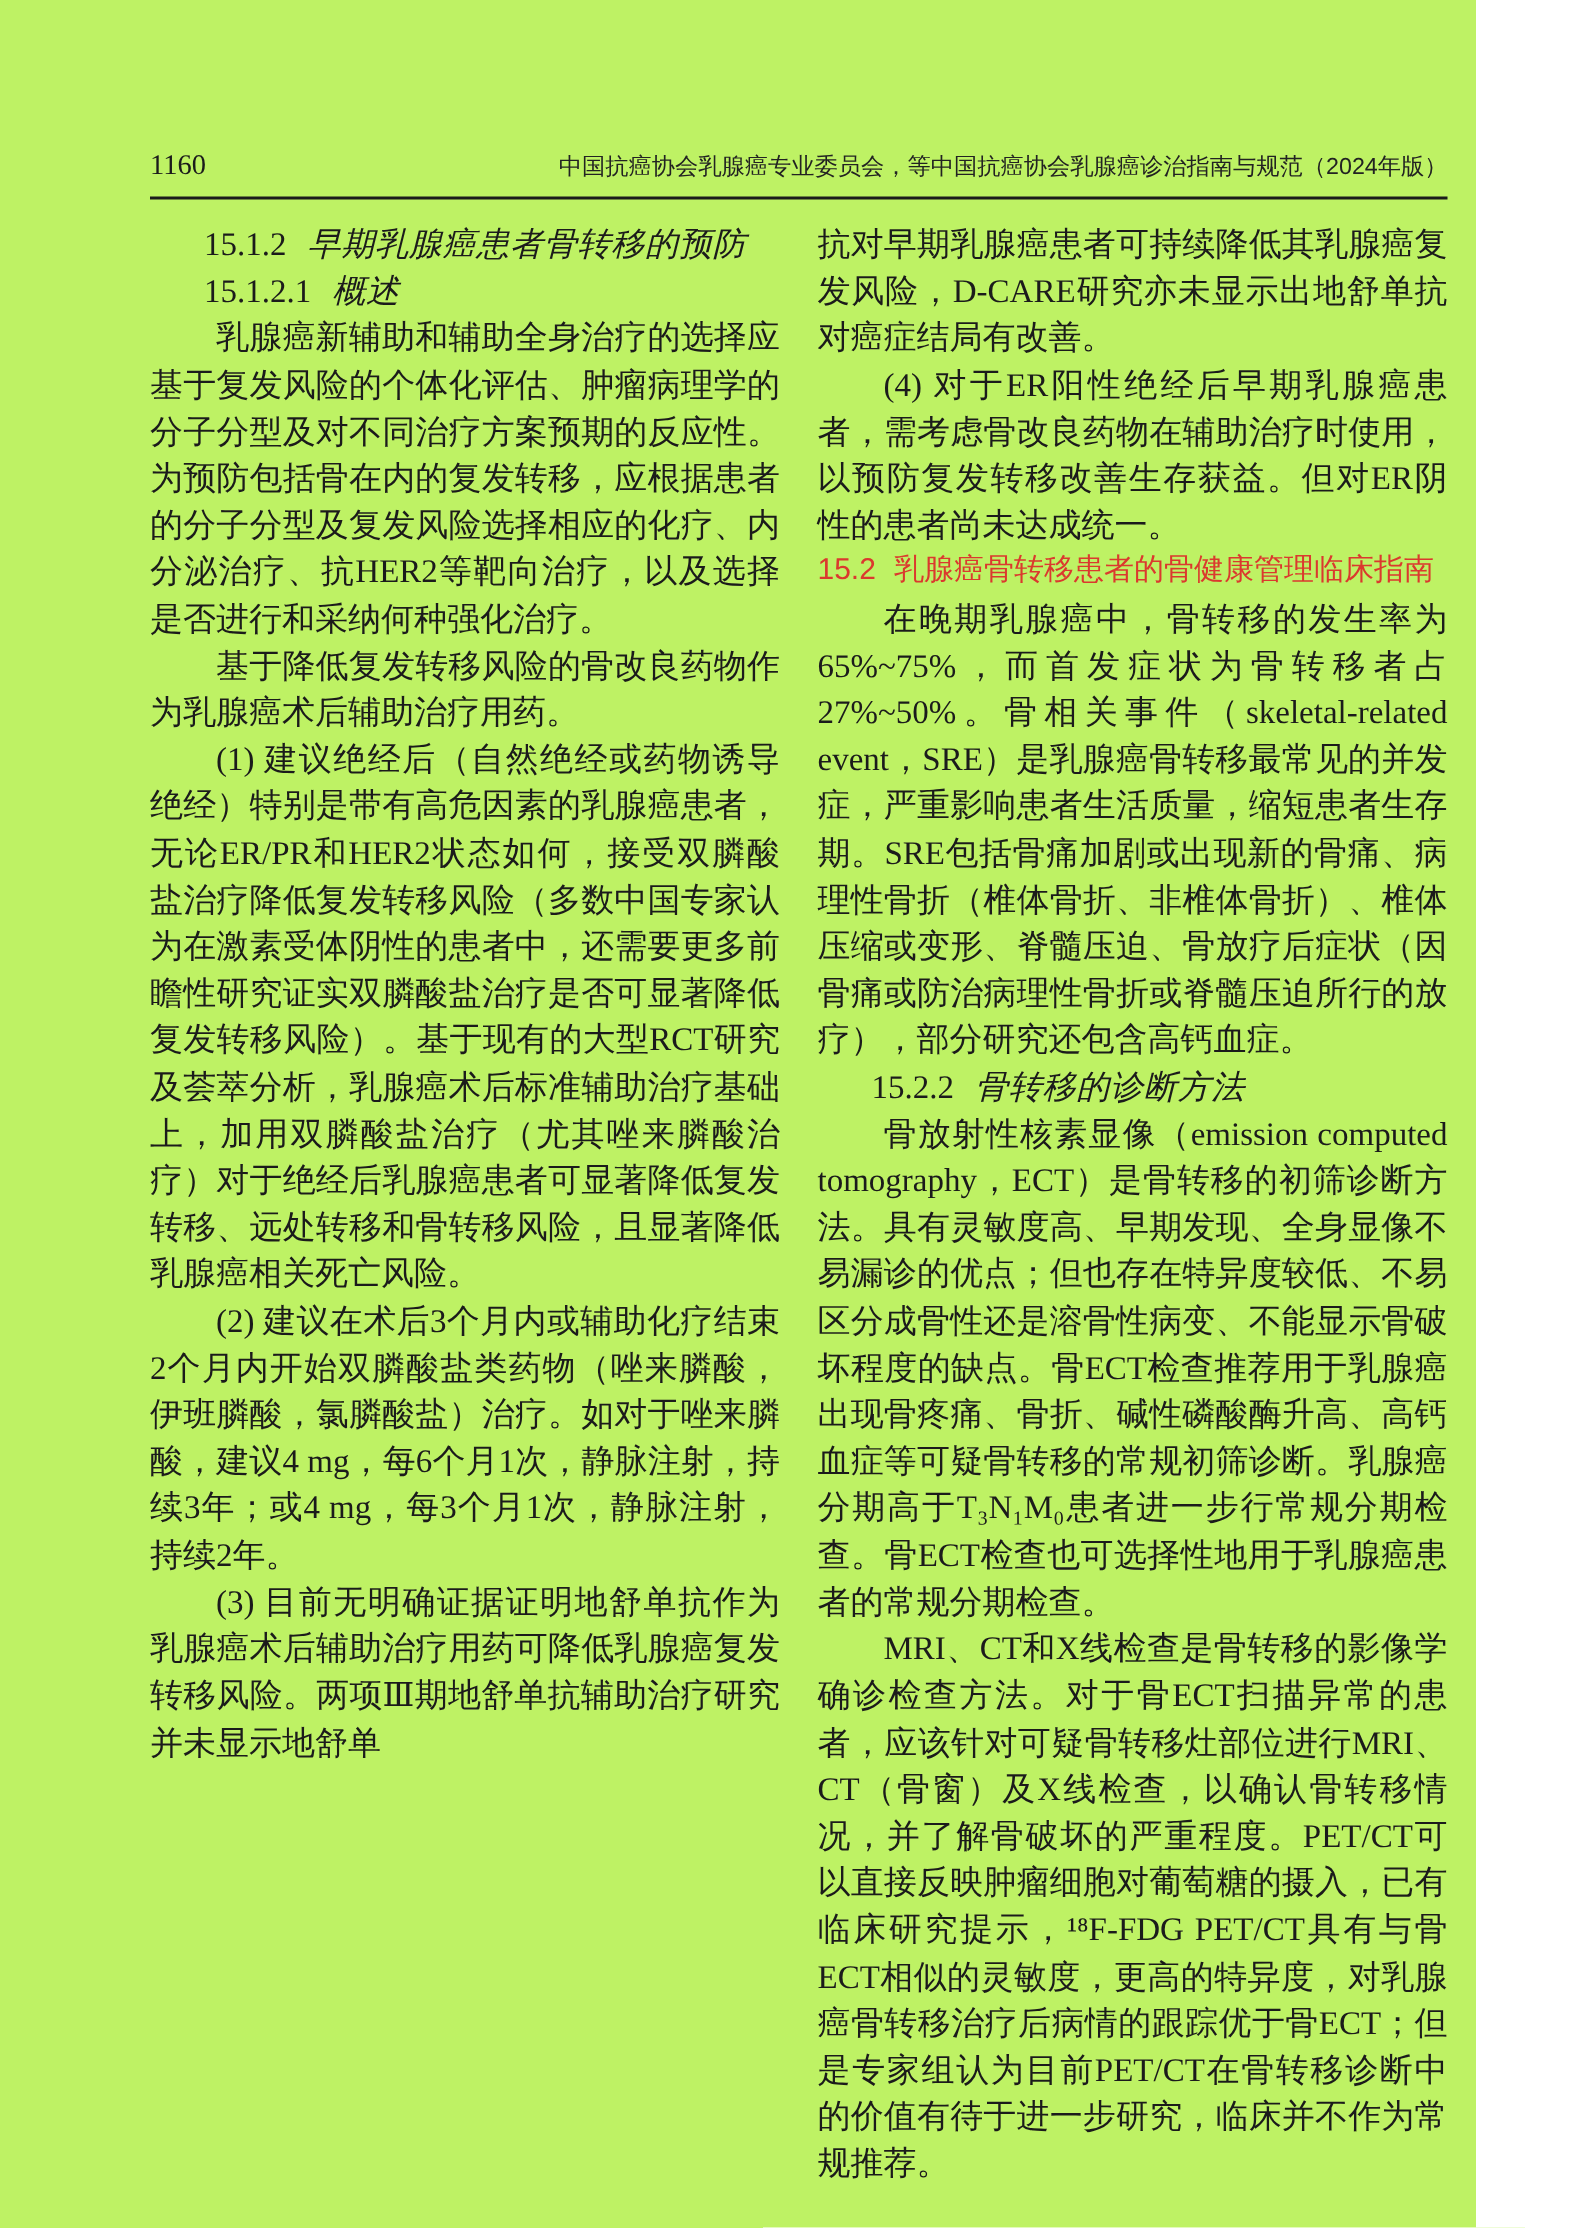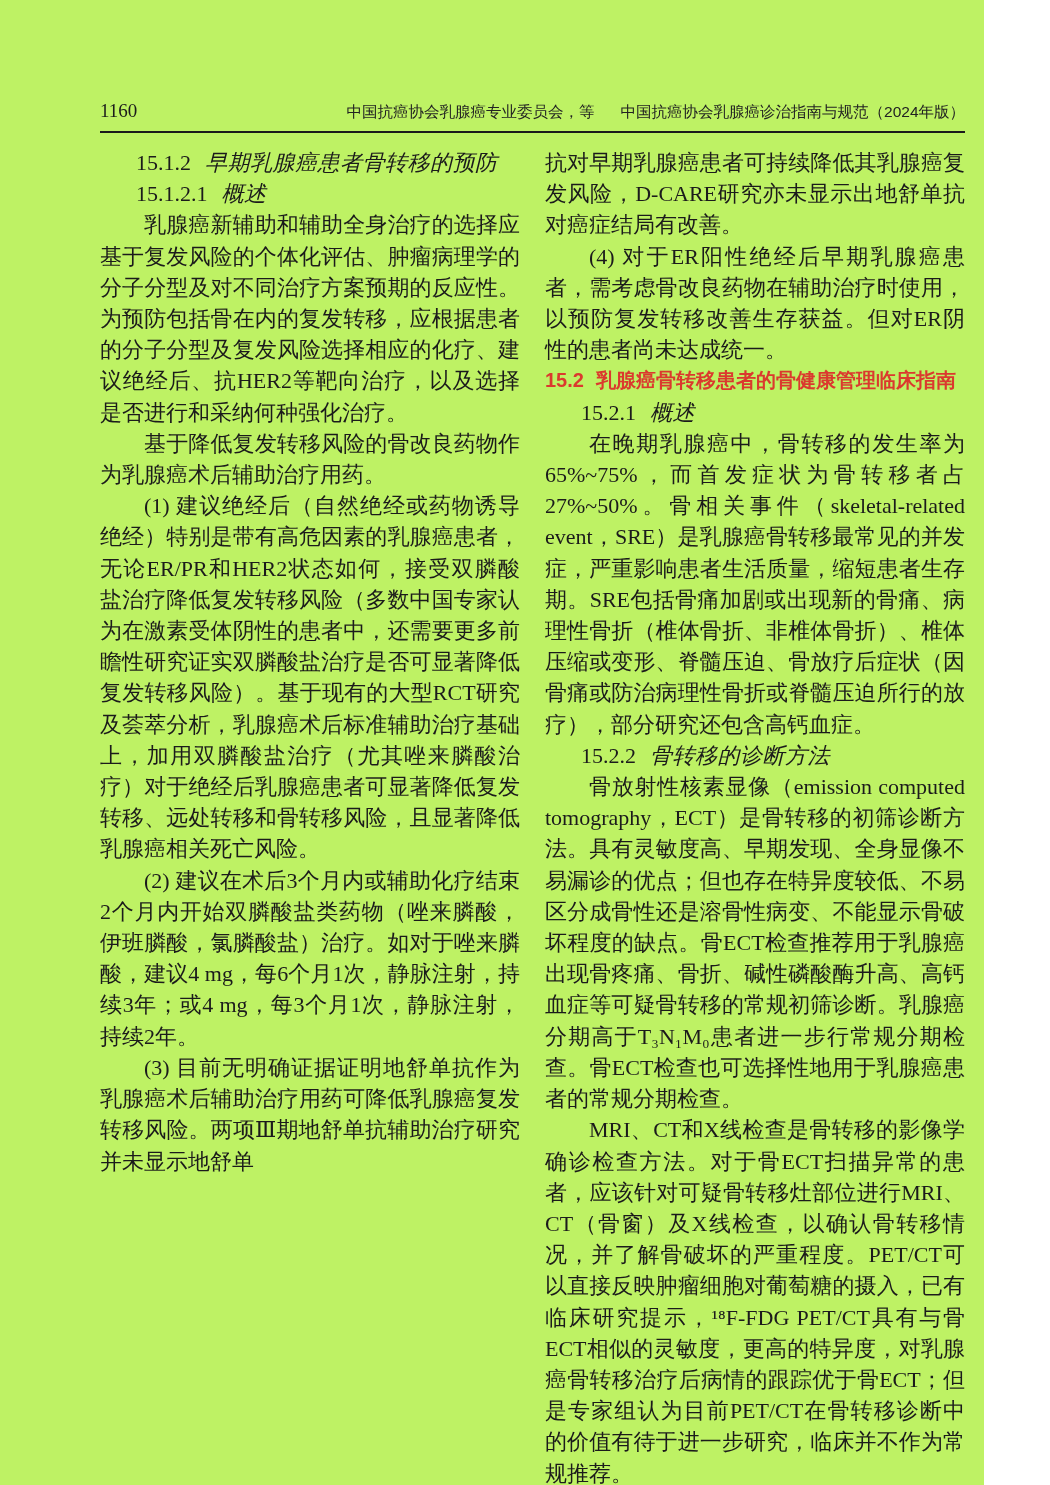--- a/index.html
+++ b/index.html
@@ -25,21 +25,20 @@
     display: flex;
     justify-content: space-between;
     align-items: baseline;
   }
   .folio {
     font-size: 19px;
     font-family: "Liberation Serif", "DejaVu Serif", serif;
   }
   .running-title {
     display: flex;
-    gap: 26px;
     font-size: 15.5px;
     font-family: "Liberation Sans", "DejaVu Sans", sans-serif;
     color: #222222;
   }
   .header-rule {
     position: absolute;
     left: 100px;
     top: 131px;
     width: 865px;
     height: 2px;
@@ -80,21 +79,21 @@
   }
   .h-kai .kai {
     font-style: italic;
     letter-spacing: 0.5px;
     margin-top: 45px;
   }
   
   .h-red {
     margin: 0;
     font-family: "Liberation Sans", "DejaVu Sans", sans-serif;
-    font-weight: 700;
+    font-weight: 400;
     font-size: 20px;
     line-height: 31.2px;
     color: #db392e;
     text-align: left;
     white-space: nowrap;
   }
   .h-red .num { margin-right: 12px; }
 </style>
 </head>
 <body>
@@ -109,32 +108,31 @@
     </span>
   </header>
 
   <div class="header-rule"></div>
 
   <main class="columns">
 
     <section class="col">
       <h2 class="h-kai"><span class="num">15.1.2</span><span class="kai">早期乳腺癌患者骨转移的预防</span></h2>
       <h2 class="h-kai"><span class="num">15.1.2.1</span><span class="kai">概述</span></h2>
-      <p class="para">乳腺癌新辅助和辅助全身治疗的选择应基于复发风险的个体化评估、肿瘤病理学的分子分型及对不同治疗方案预期的反应性。为预防包括骨在内的复发转移，应根据患者的分子分型及复发风险选择相应的化疗、建议绝经后、抗HER2等靶向治疗，以及选择是否进行和采纳何种强化治疗。</p>
+      <p class="para">乳腺癌新辅助和辅助全身治疗的选择应基于复发风险的个体化评估、肿瘤病理学的分子分型及对不同治疗方案预期的反应性。为预防包括骨在内的复发转移，应根据患者的分子分型及复发风险选择相应的化疗、内分泌治疗、抗HER2等靶向治疗，以及选择是否进行和采纳何种强化治疗。</p>
       <p class="para">基于降低复发转移风险的骨改良药物作为乳腺癌术后辅助治疗用药。</p>
       <p class="para">(1) 建议绝经后（自然绝经或药物诱导绝经）特别是带有高危因素的乳腺癌患者，无论ER/PR和HER2状态如何，接受双膦酸盐治疗降低复发转移风险（多数中国专家认为在激素受体阴性的患者中，还需要更多前瞻性研究证实双膦酸盐治疗是否可显著降低复发转移风险）。基于现有的大型RCT研究及荟萃分析，乳腺癌术后标准辅助治疗基础上，加用双膦酸盐治疗（尤其唑来膦酸治疗）对于绝经后乳腺癌患者可显著降低复发转移、远处转移和骨转移风险，且显著降低乳腺癌相关死亡风险。</p>
       <p class="para">(2) 建议在术后3个月内或辅助化疗结束2个月内开始双膦酸盐类药物（唑来膦酸，伊班膦酸，氯膦酸盐）治疗。如对于唑来膦酸，建议4 mg，每6个月1次，静脉注射，持续3年；或4 mg，每3个月1次，静脉注射，持续2年。</p>
       <p class="para">(3) 目前无明确证据证明地舒单抗作为乳腺癌术后辅助治疗用药可降低乳腺癌复发转移风险。两项Ⅲ期地舒单抗辅助治疗研究并未显示地舒单</p>
     </section>
 
     <section class="col">
       <p class="cont">抗对早期乳腺癌患者可持续降低其乳腺癌复发风险，D-CARE研究亦未显示出地舒单抗对癌症结局有改善。</p>
       <p class="para">(4) 对于ER阳性绝经后早期乳腺癌患者，需考虑骨改良药物在辅助治疗时使用，以预防复发转移改善生存获益。但对ER阴性的患者尚未达成统一。</p>
       <h2 class="h-red"><span class="num">15.2</span><span>乳腺癌骨转移患者的骨健康管理临床指南</span></h2>
-      <h2 class="h-kai"><span class="num">15.2.1</span><span class="kai">概述</span></h2>
       <p class="para">在晚期乳腺癌中，骨转移的发生率为65%~75%，而首发症状为骨转移者占27%~50%。骨相关事件（skeletal-related event，SRE）是乳腺癌骨转移最常见的并发症，严重影响患者生活质量，缩短患者生存期。SRE包括骨痛加剧或出现新的骨痛、病理性骨折（椎体骨折、非椎体骨折）、椎体压缩或变形、脊髓压迫、骨放疗后症状（因骨痛或防治病理性骨折或脊髓压迫所行的放疗），部分研究还包含高钙血症。</p>
       <h2 class="h-kai"><span class="num">15.2.2</span><span class="kai">骨转移的诊断方法</span></h2>
       <p class="para">骨放射性核素显像（emission computed tomography，ECT）是骨转移的初筛诊断方法。具有灵敏度高、早期发现、全身显像不易漏诊的优点；但也存在特异度较低、不易区分成骨性还是溶骨性病变、不能显示骨破坏程度的缺点。骨ECT检查推荐用于乳腺癌出现骨疼痛、骨折、碱性磷酸酶升高、高钙血症等可疑骨转移的常规初筛诊断。乳腺癌分期高于T₃N₁M₀患者进一步行常规分期检查。骨ECT检查也可选择性地用于乳腺癌患者的常规分期检查。</p>
       <p class="para">MRI、CT和X线检查是骨转移的影像学确诊检查方法。对于骨ECT扫描异常的患者，应该针对可疑骨转移灶部位进行MRI、CT（骨窗）及X线检查，以确认骨转移情况，并了解骨破坏的严重程度。PET/CT可以直接反映肿瘤细胞对葡萄糖的摄入，已有临床研究提示，¹⁸F-FDG PET/CT具有与骨ECT相似的灵敏度，更高的特异度，对乳腺癌骨转移治疗后病情的跟踪优于骨ECT；但是专家组认为目前PET/CT在骨转移诊断中的价值有待于进一步研究，临床并不作为常规推荐。</p>
     </section>
 
   </main>
 
 </div>
 

